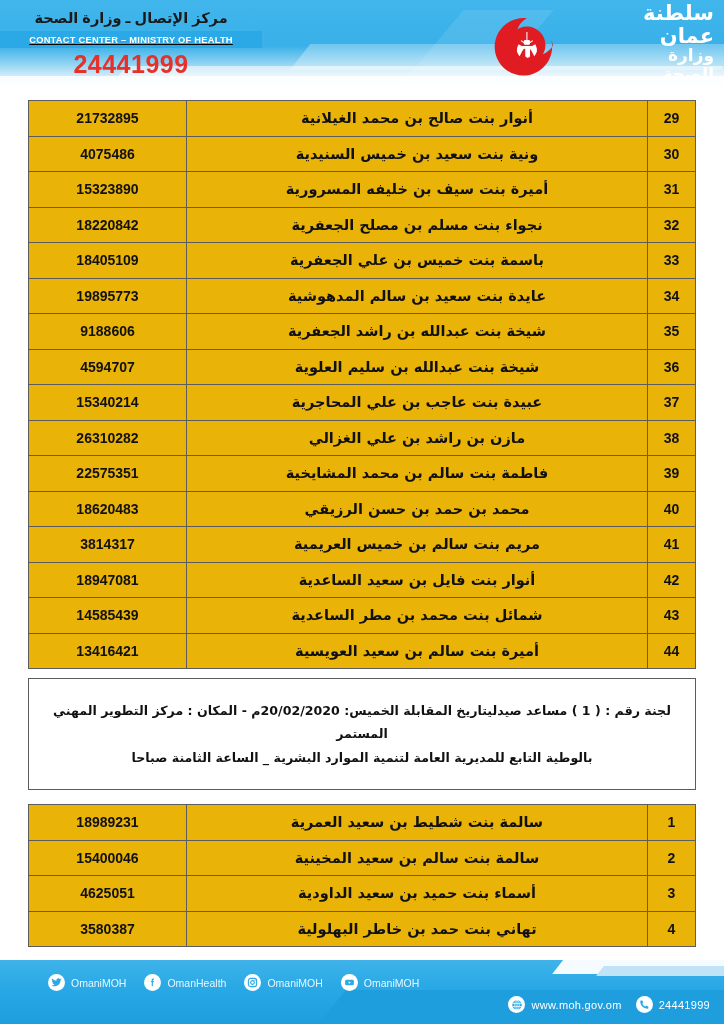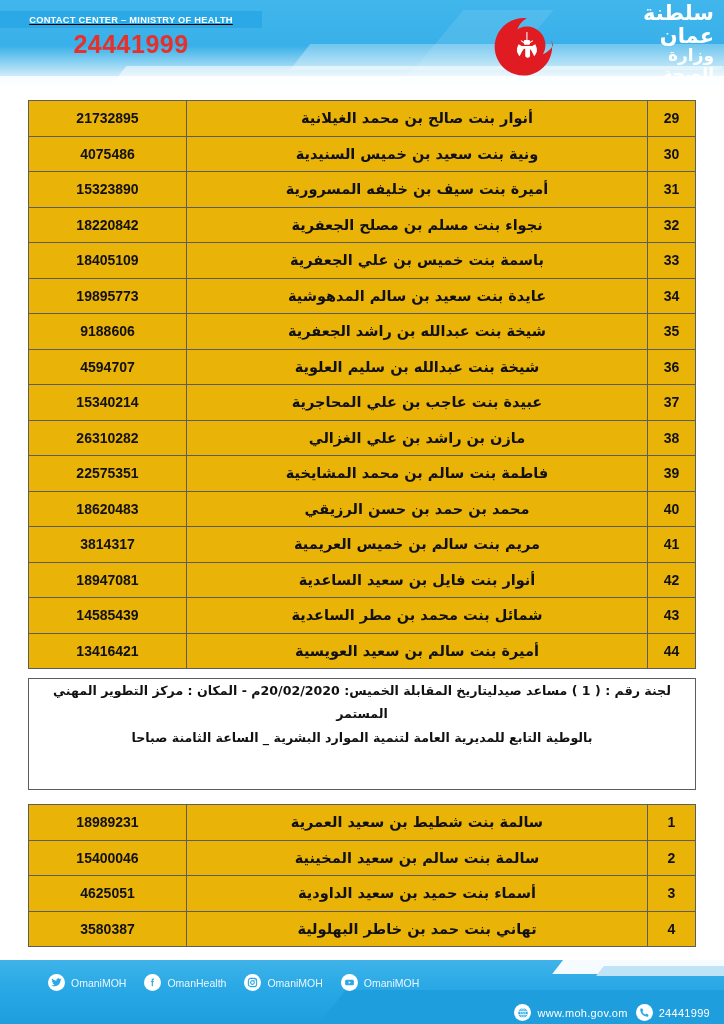--- a/index.html
+++ b/index.html
@@ -153,20 +153,21 @@
     font-family: "Liberation Sans", sans-serif;
   }
 
   
   .note-box {
     margin-top: 9px;
     border: 1px solid #5c5c5c;
     background: #ffffff;
     height: 112px;
     display: flex;
+    align-items: center;
     justify-content: center;
     padding: 0 24px;
     direction: rtl;
   }
   .note-text {
     font-size: 12.6px;
     font-weight: bold;
     color: #111111;
     line-height: 1.85;
     text-align: center;
@@ -229,41 +230,42 @@
   }
   .soc-ico svg { display: block; }
   .soc-label {
     font-size: 10.5px;
     color: #eaf7ff;
     font-family: "Liberation Sans", sans-serif;
     white-space: nowrap;
   }
   .ft-right {
     position: absolute;
-    right: 14px; top: 44px;
-    display: flex;
-    align-items: center;
-    gap: 8px;
+    right: 14px; top: 36px;
+    display: flex;
+    align-items: center;
+    gap: 14px;
     direction: ltr;
     text-align: center;
   }
   .ft-right .soc-label { font-size: 11px; color: #ffffff; letter-spacing: .3px; }
 </style>
 </head>
 <body>
 
 <div class="page">
 
   <div class="header">
     <div class="hdr-swoosh sw3"></div>
     <div class="hdr-swoosh sw1"></div>
     <div class="hdr-swoosh sw2"></div>
     <div class="hdr-swoosh sw4"></div>
 
     <div class="contact-block">
+      <div class="contact-ar">مركز الإتصال ـ وزارة الصحة</div>
       <div class="contact-en-band">
         <span class="contact-en">CONTACT CENTER – MINISTRY OF HEALTH</span>
       </div>
       <div class="contact-phone">24441999</div>
     </div>
 
     <div class="logo-wrap">
       <div class="logo-text">
         <span class="l1">سلطنة عمان</span>
         <span class="l2">وزارة الصحة</span>

